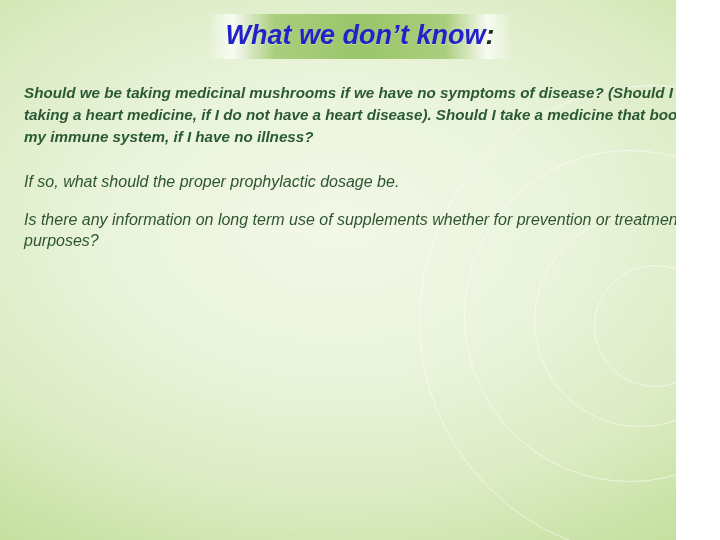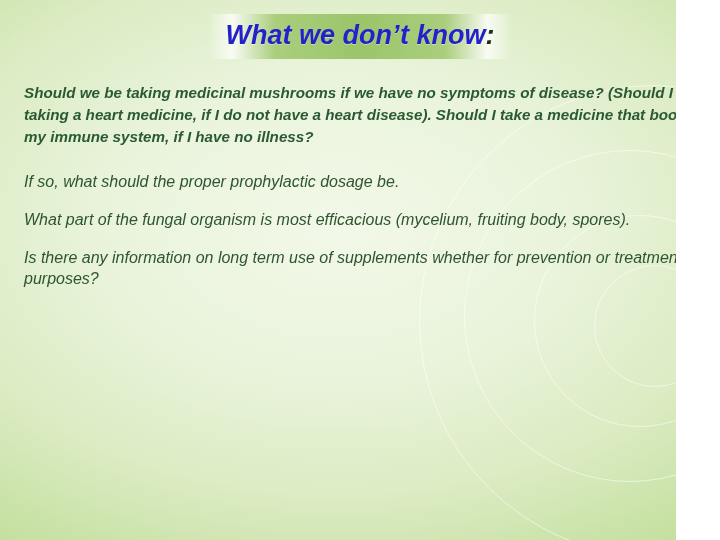--- a/index.html
+++ b/index.html
@@ -96,17 +96,16 @@
 
   <div class="title-wrap">
     <div class="title-box">
       <span class="title-text"><span>What we don’t know</span><span class="colon">:</span></span>
     </div>
   </div>
 
   <div class="body">
     <p class="para lead">Should we be taking medicinal mushrooms if we have no symptoms of disease? (Should I be taking a heart medicine, if I do not have a heart disease). Should I take a medicine that boosts my immune system, if I have no illness?</p>
     <p class="para">If so, what should the proper prophylactic dosage be.</p>
-    <p class="para">What part of the fungal organism is most efficacious (mycelium, fruiting body, spores).</p>
     <p class="para">Is there any information on long term use of supplements whether for prevention or treatment purposes?</p>
   </div>
 
 </div>
 
 </body></html>

